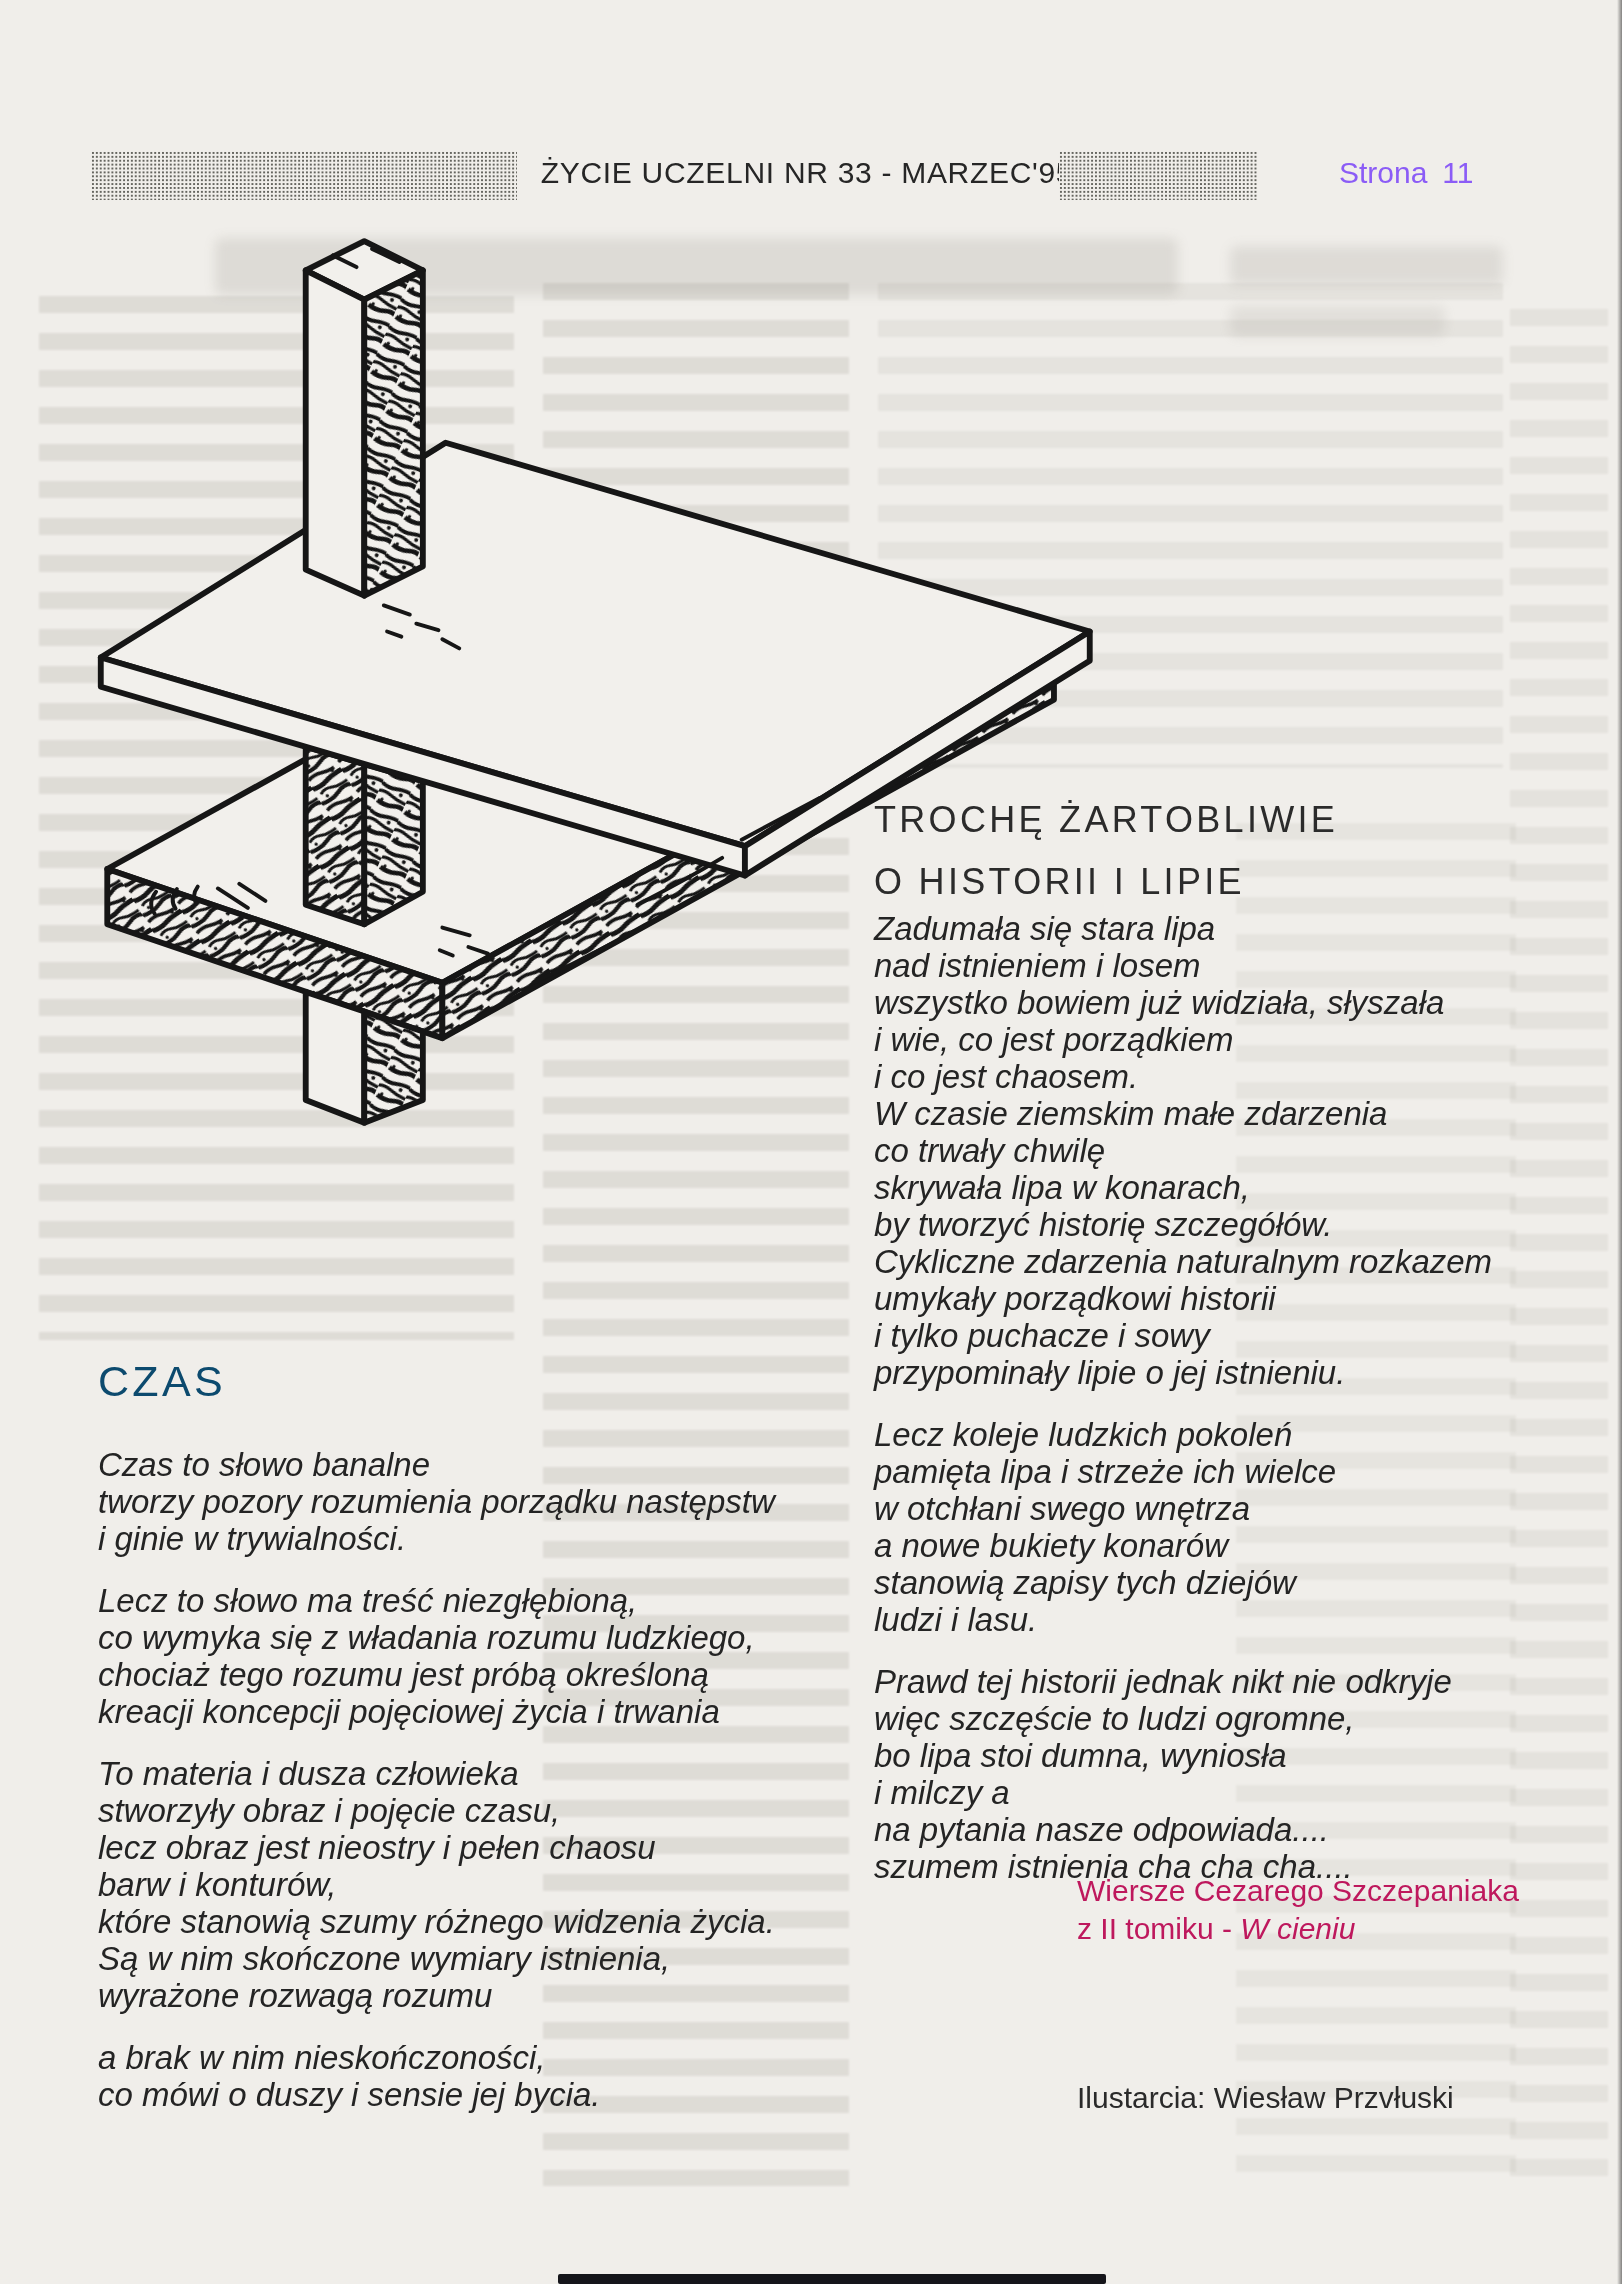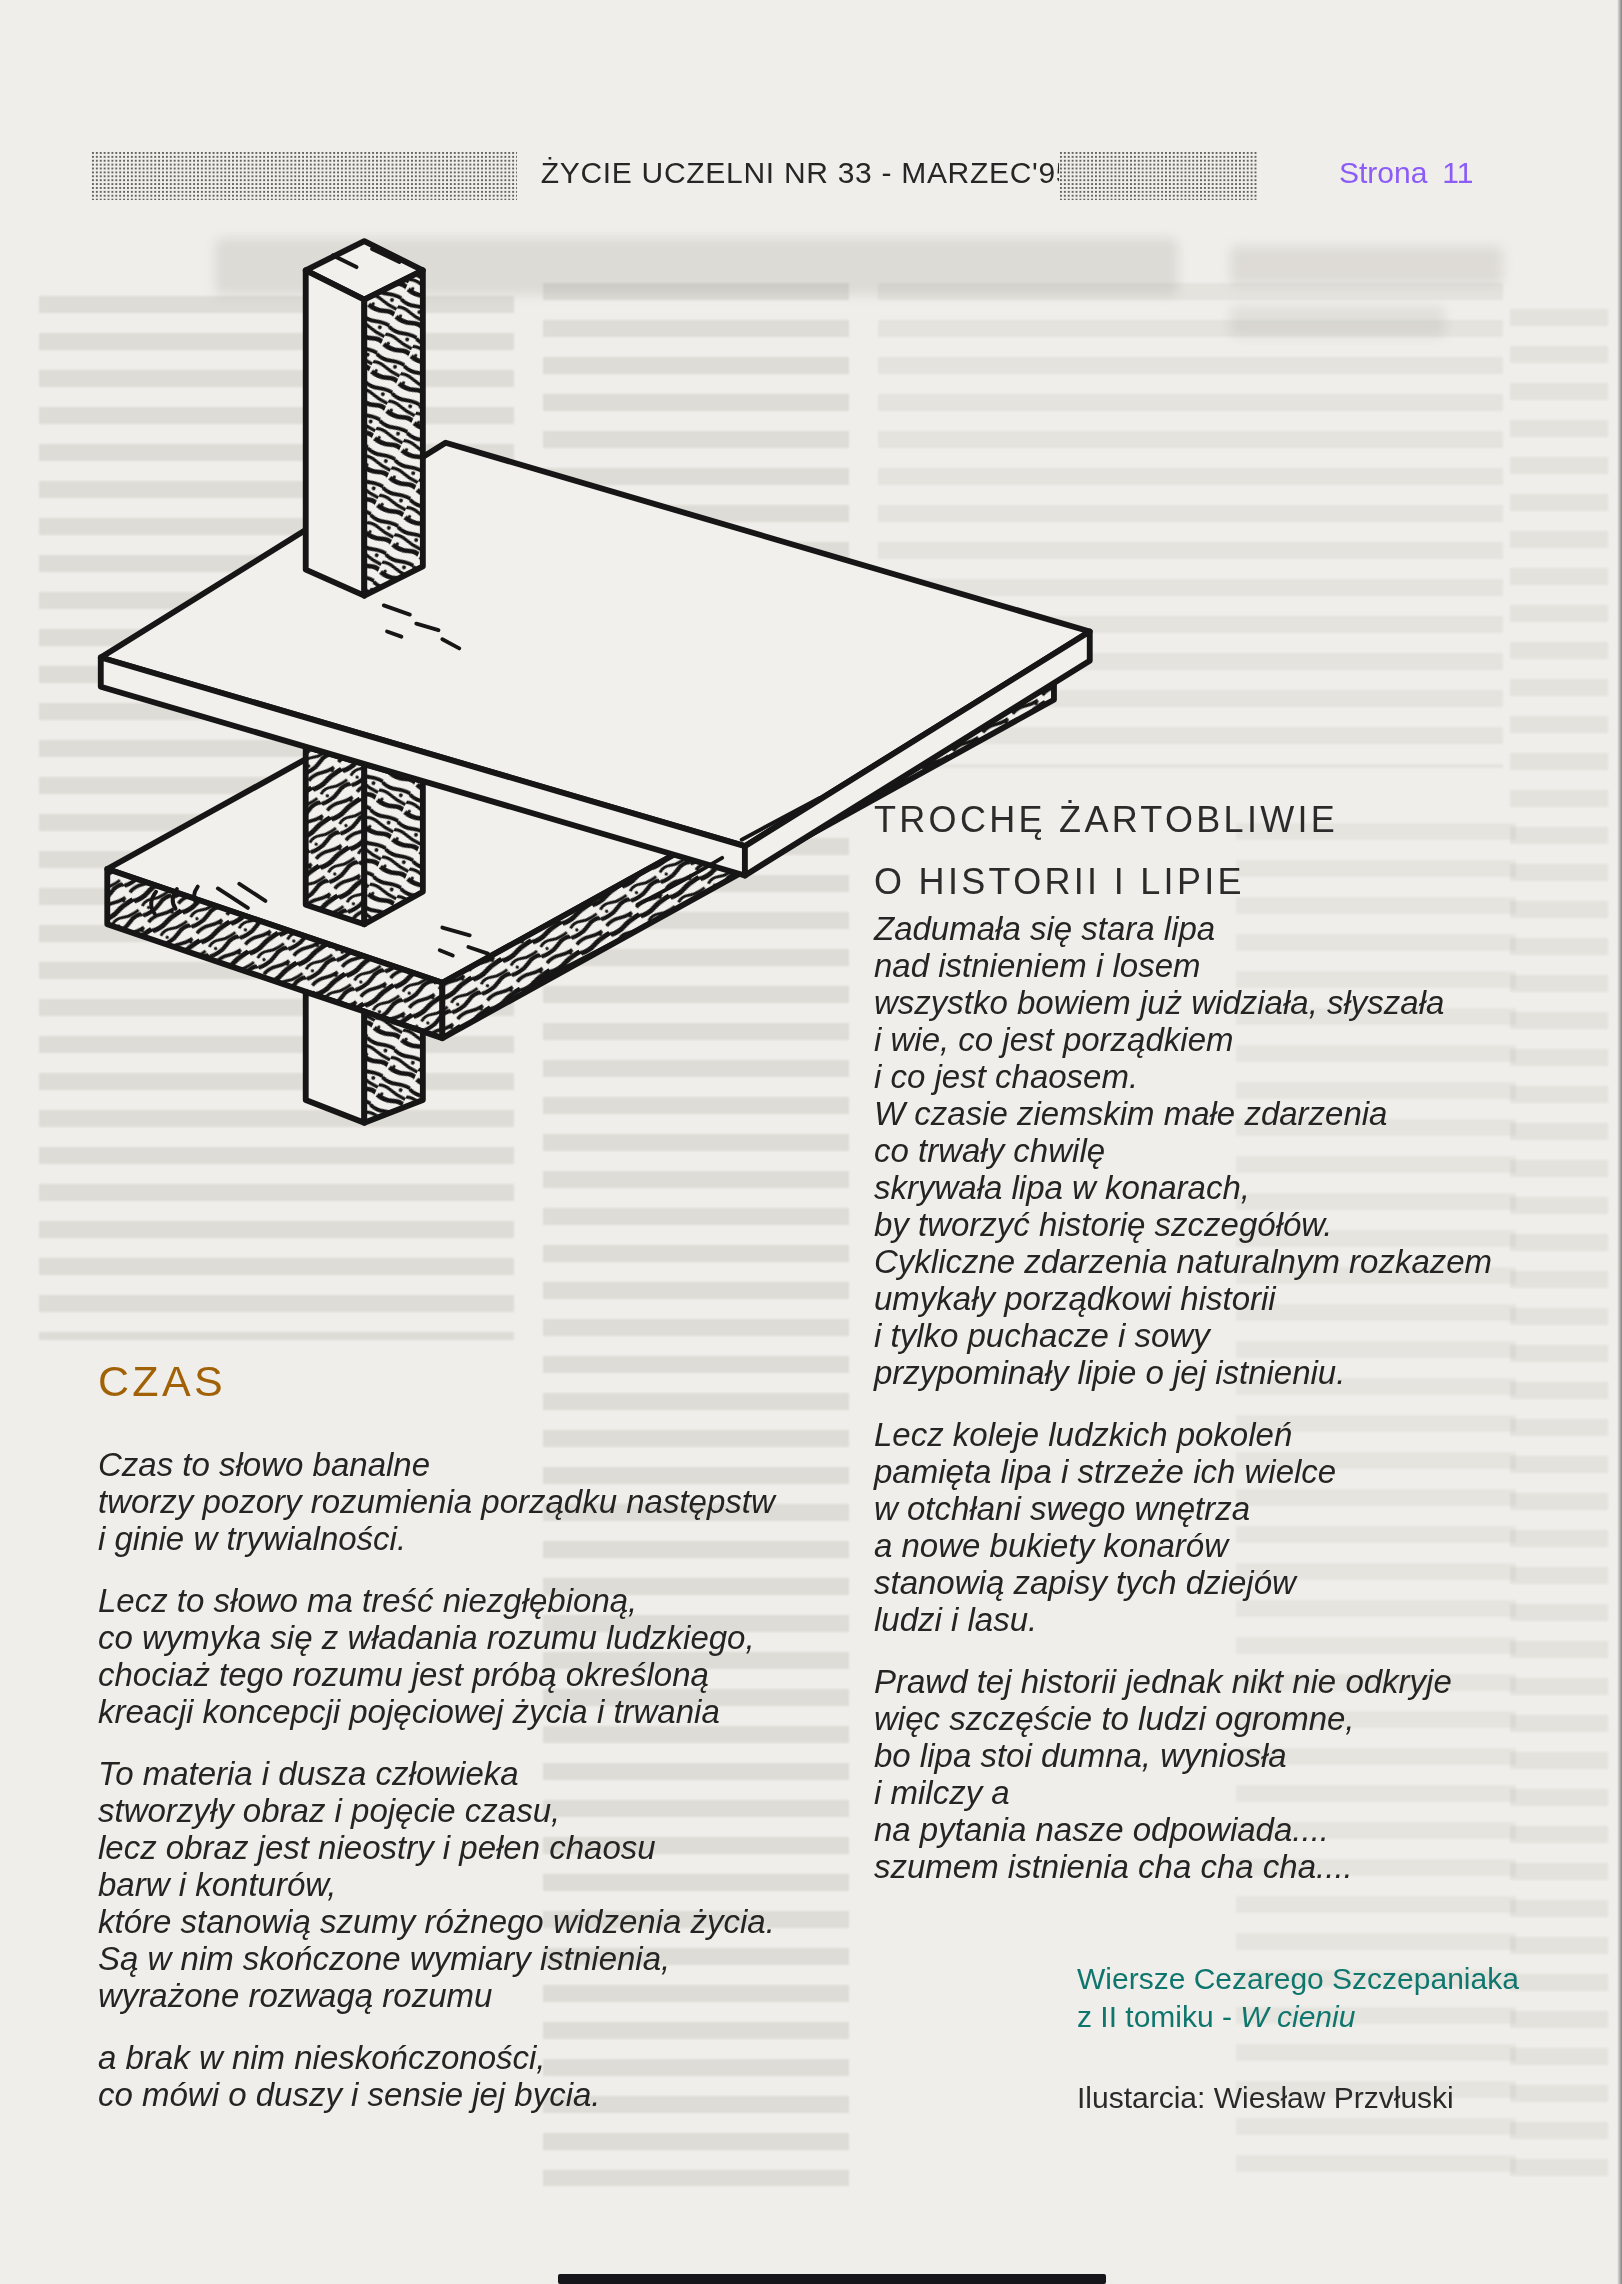--- a/index.html
+++ b/index.html
@@ -57,25 +57,25 @@
     font-size:36px; line-height:62px; letter-spacing:3.3px;
     color:#2b2b2b; white-space:nowrap;
   }
   .poem { position:absolute; font-style:italic; font-size:33px; line-height:37px; color:#242424; }
   .poem .stanza { margin-bottom:25px; }
   .poem .pline { white-space:nowrap; }
   .poem-right { left:874px; top:910px; }
   .poem-left  { left:98px;  top:1446px; }
   .section-heading {
     position:absolute; left:98px; top:1357px;
-    font-size:43px; letter-spacing:3.3px; color:#a16207;
+    font-size:43px; letter-spacing:3.3px; color:#0c4a6e;
   }
   .credits {
-    position:absolute; left:1077px; top:1960px;
-    font-size:30px; line-height:38px; color:#0f766e; white-space:nowrap;
+    position:absolute; left:1077px; top:1872px;
+    font-size:30px; line-height:38px; color:#be185d; white-space:nowrap;
   }
   .credits .vol { font-style:italic;margin-top:38px; }
   .illus-credit {
     position:absolute; left:1077px; top:2081px;
     font-size:30px; color:#2a2a2a; white-space:nowrap;
   }
 </style>
 </head>
 <body>
 

